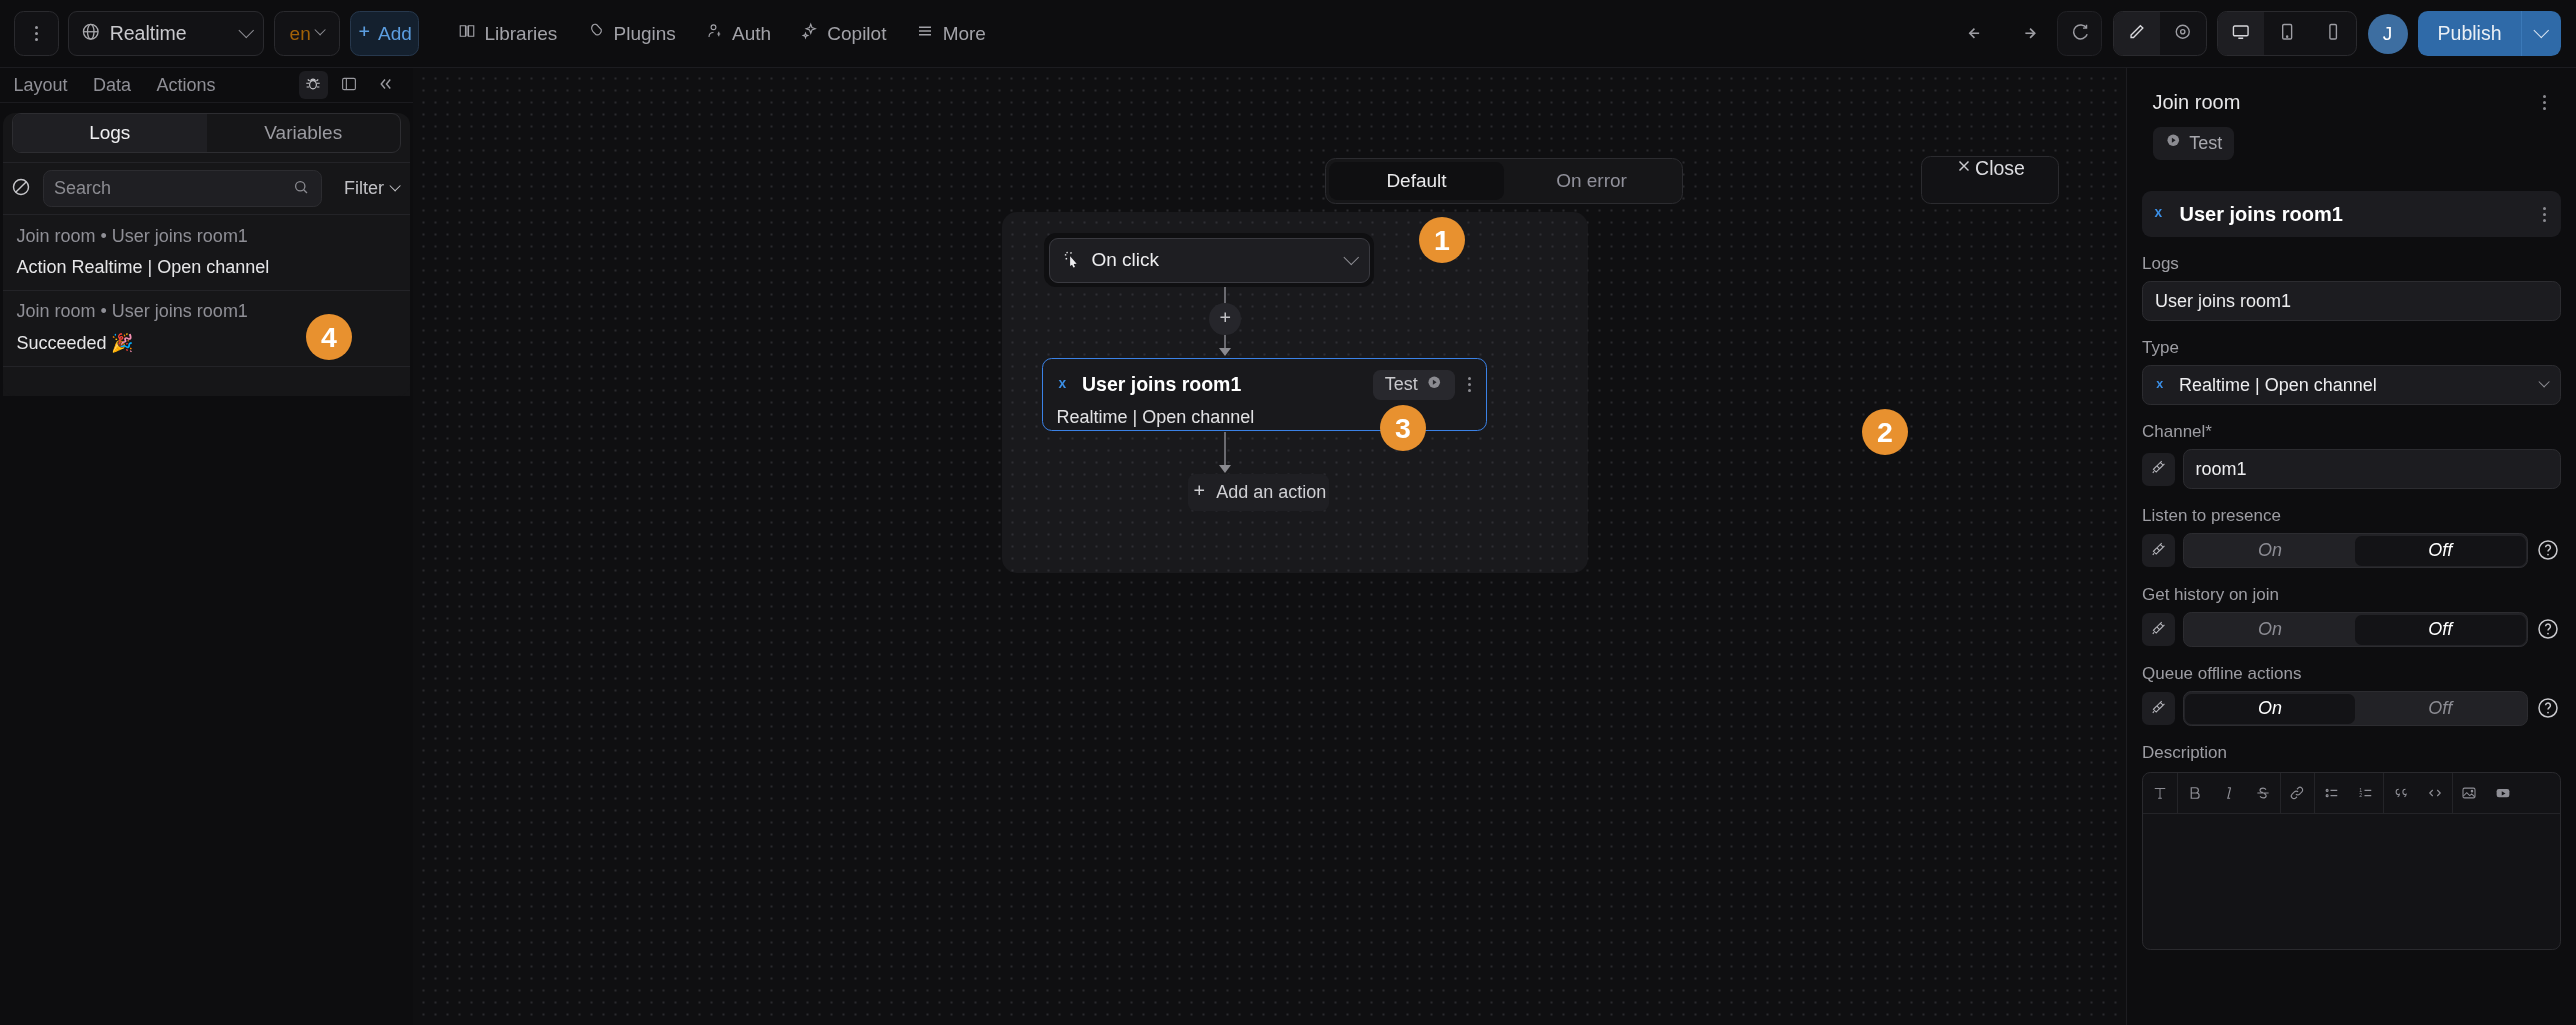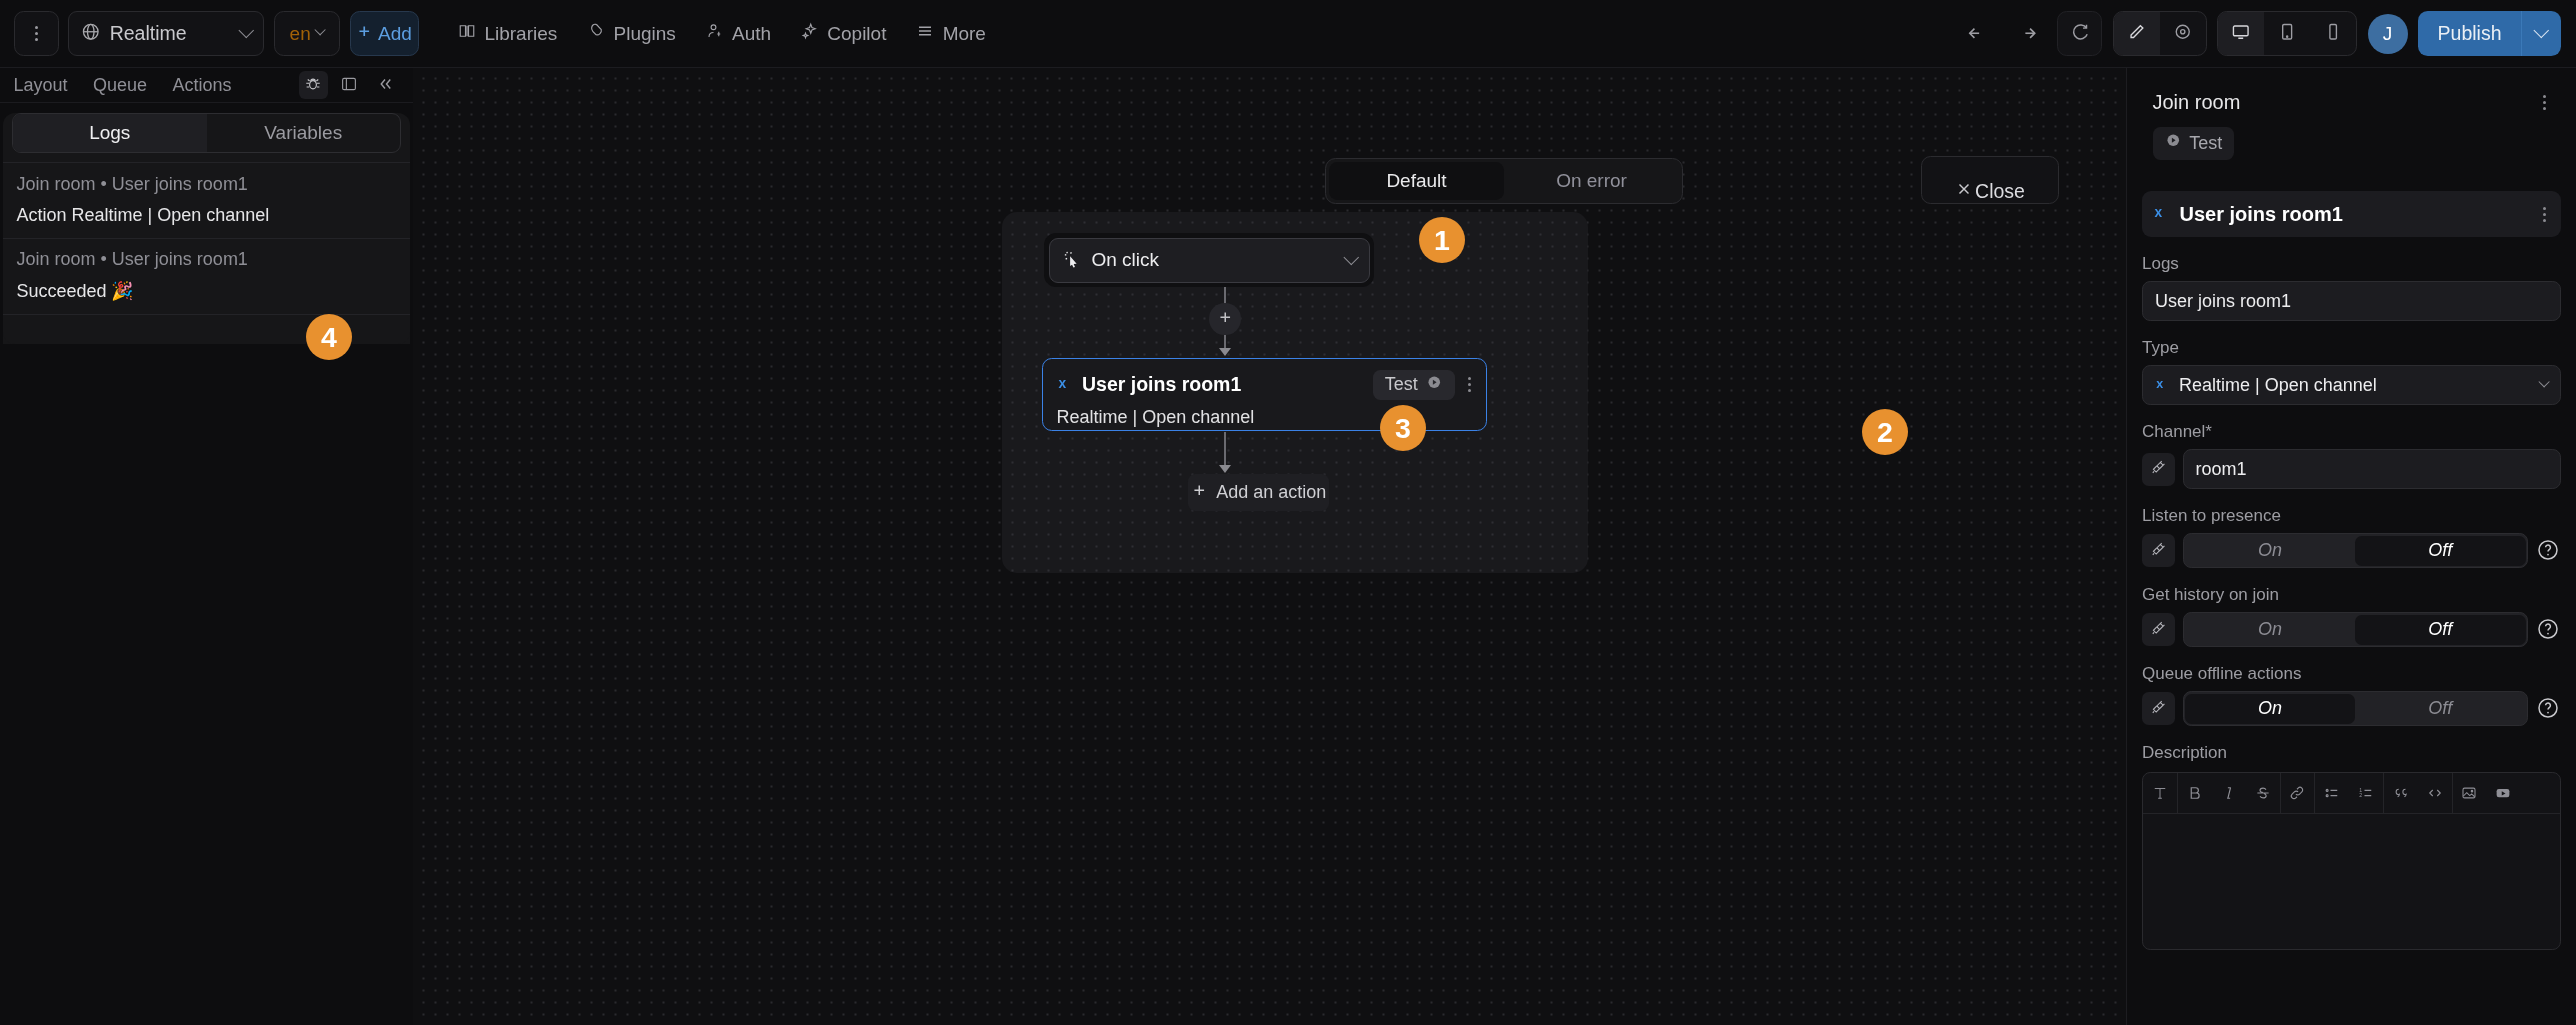--- a/index.html
+++ b/index.html
@@ -123,21 +123,21 @@
     position: absolute; left: 1091px; top: 90px; transform: translateX(-50%);
     width: 358px; height: 46px; border: 0.7px solid #2c2c30; border-radius: 10.5px;
     background: #161618; display: flex; padding: 3px;
   }
   .seg3 div { flex: 1; display: flex; align-items: center; justify-content: center; font-size: 19px; color: #90909a; border-radius: 8.2px; cursor: pointer; }
   .seg3 div.active { background: #0f0f11; color: #eaeaec; }
 
   .closebtn {
     position: absolute; right: 67px; top: 88px; width: 138px; height: 48px;
     border: 0.7px solid #2b2b2f; border-radius: 9.7px; background: #121215;
-    display: flex; align-items: flex-end; justify-content: center; gap: 2px;
+    display: flex; align-items: flex-start; justify-content: center; gap: 2px;
     font-size: 19.5px; color: #dcdce0; cursor: pointer;
   }
 
   .flowbox {
     position: absolute; left: 589px; top: 144px; width: 586px; height: 361px;
     background: #19191c; border-radius: 15px;
     background-image: radial-gradient(#2e2e33 1.2px, transparent 1.2px);
     background-size: 12px 12px; background-position: 4.5px 4.5px;
   }
   .trigger-wrap {
@@ -397,21 +397,21 @@
       <div class="caret">
         <span class="chev" style="border-color:#dbe6f2"></span>
       </div>
     </div>
   </div>
 </div>
 
 <div id="leftpanel">
   <div class="lp-tabs">
     <div class="lp-tab">Layout</div>
-    <div class="lp-tab">Queue</div>
+    <div class="lp-tab">Data</div>
     <div class="lp-tab">Actions</div>
     <div class="lp-tools">
       <div class="lp-tool badge-bg">
         <span>
           <svg width="18" height="18" viewBox="0 0 24 24" fill="none" stroke="#c6c6ca" stroke-width="1.5">
             <ellipse cx="12" cy="13" rx="4.5" ry="5.5"></ellipse>
               <path d="M9 8.5a3 3 0 016 0M3 11h4M17 11h4M3.5 16h3.5M17 16h3.5M5 6l2.5 2M19 6l-2.5 2"></path>
             </svg>
         </span>
       </div>
@@ -432,20 +432,45 @@
       </div>
     </div>
   </div>
 
   <div class="lp-card">
     <div class="seg2">
       <div class="active">Logs</div>
       <div>Variables</div>
     </div>
 
+    <div class="lp-searchrow">
+      <div class="blockicon">
+        <span>
+          <svg width="20" height="20" viewBox="0 0 24 24" fill="none" stroke="#c6c6ca" stroke-width="1.7">
+            <circle cx="12" cy="12" r="9"></circle>
+              <path d="M5.6 18.4L18.4 5.6"></path>
+            </svg>
+        </span>
+      </div>
+      <div class="vdiv"></div>
+      <div class="searchbox">
+        <input type="text" placeholder="Search" style="">
+        <span>
+          <svg width="18" height="18" viewBox="0 0 24 24" fill="none" stroke="#8b8b91" stroke-width="1.7">
+            <circle cx="11" cy="11" r="6.2"></circle>
+              <path d="M15.6 15.6L20 20"></path>
+            </svg>
+        </span>
+      </div>
+      <div class="vdiv"></div>
+      <div class="filterbtn">
+        <span>Filter</span>
+        <span class="chev" style="width:8.2px;height:8.2px;border-color:#c2c2c6"></span>
+      </div>
+    </div>
 
     <div class="loglist">
       <div class="logrow">
         <div class="l1">Join room • User joins room1</div>
         <div class="l2">Action Realtime | Open channel</div>
       </div>
       <div class="logrow">
         <div class="l1">Join room • User joins room1</div>
         <div class="l2">Succeeded 🎉</div>
       </div>

